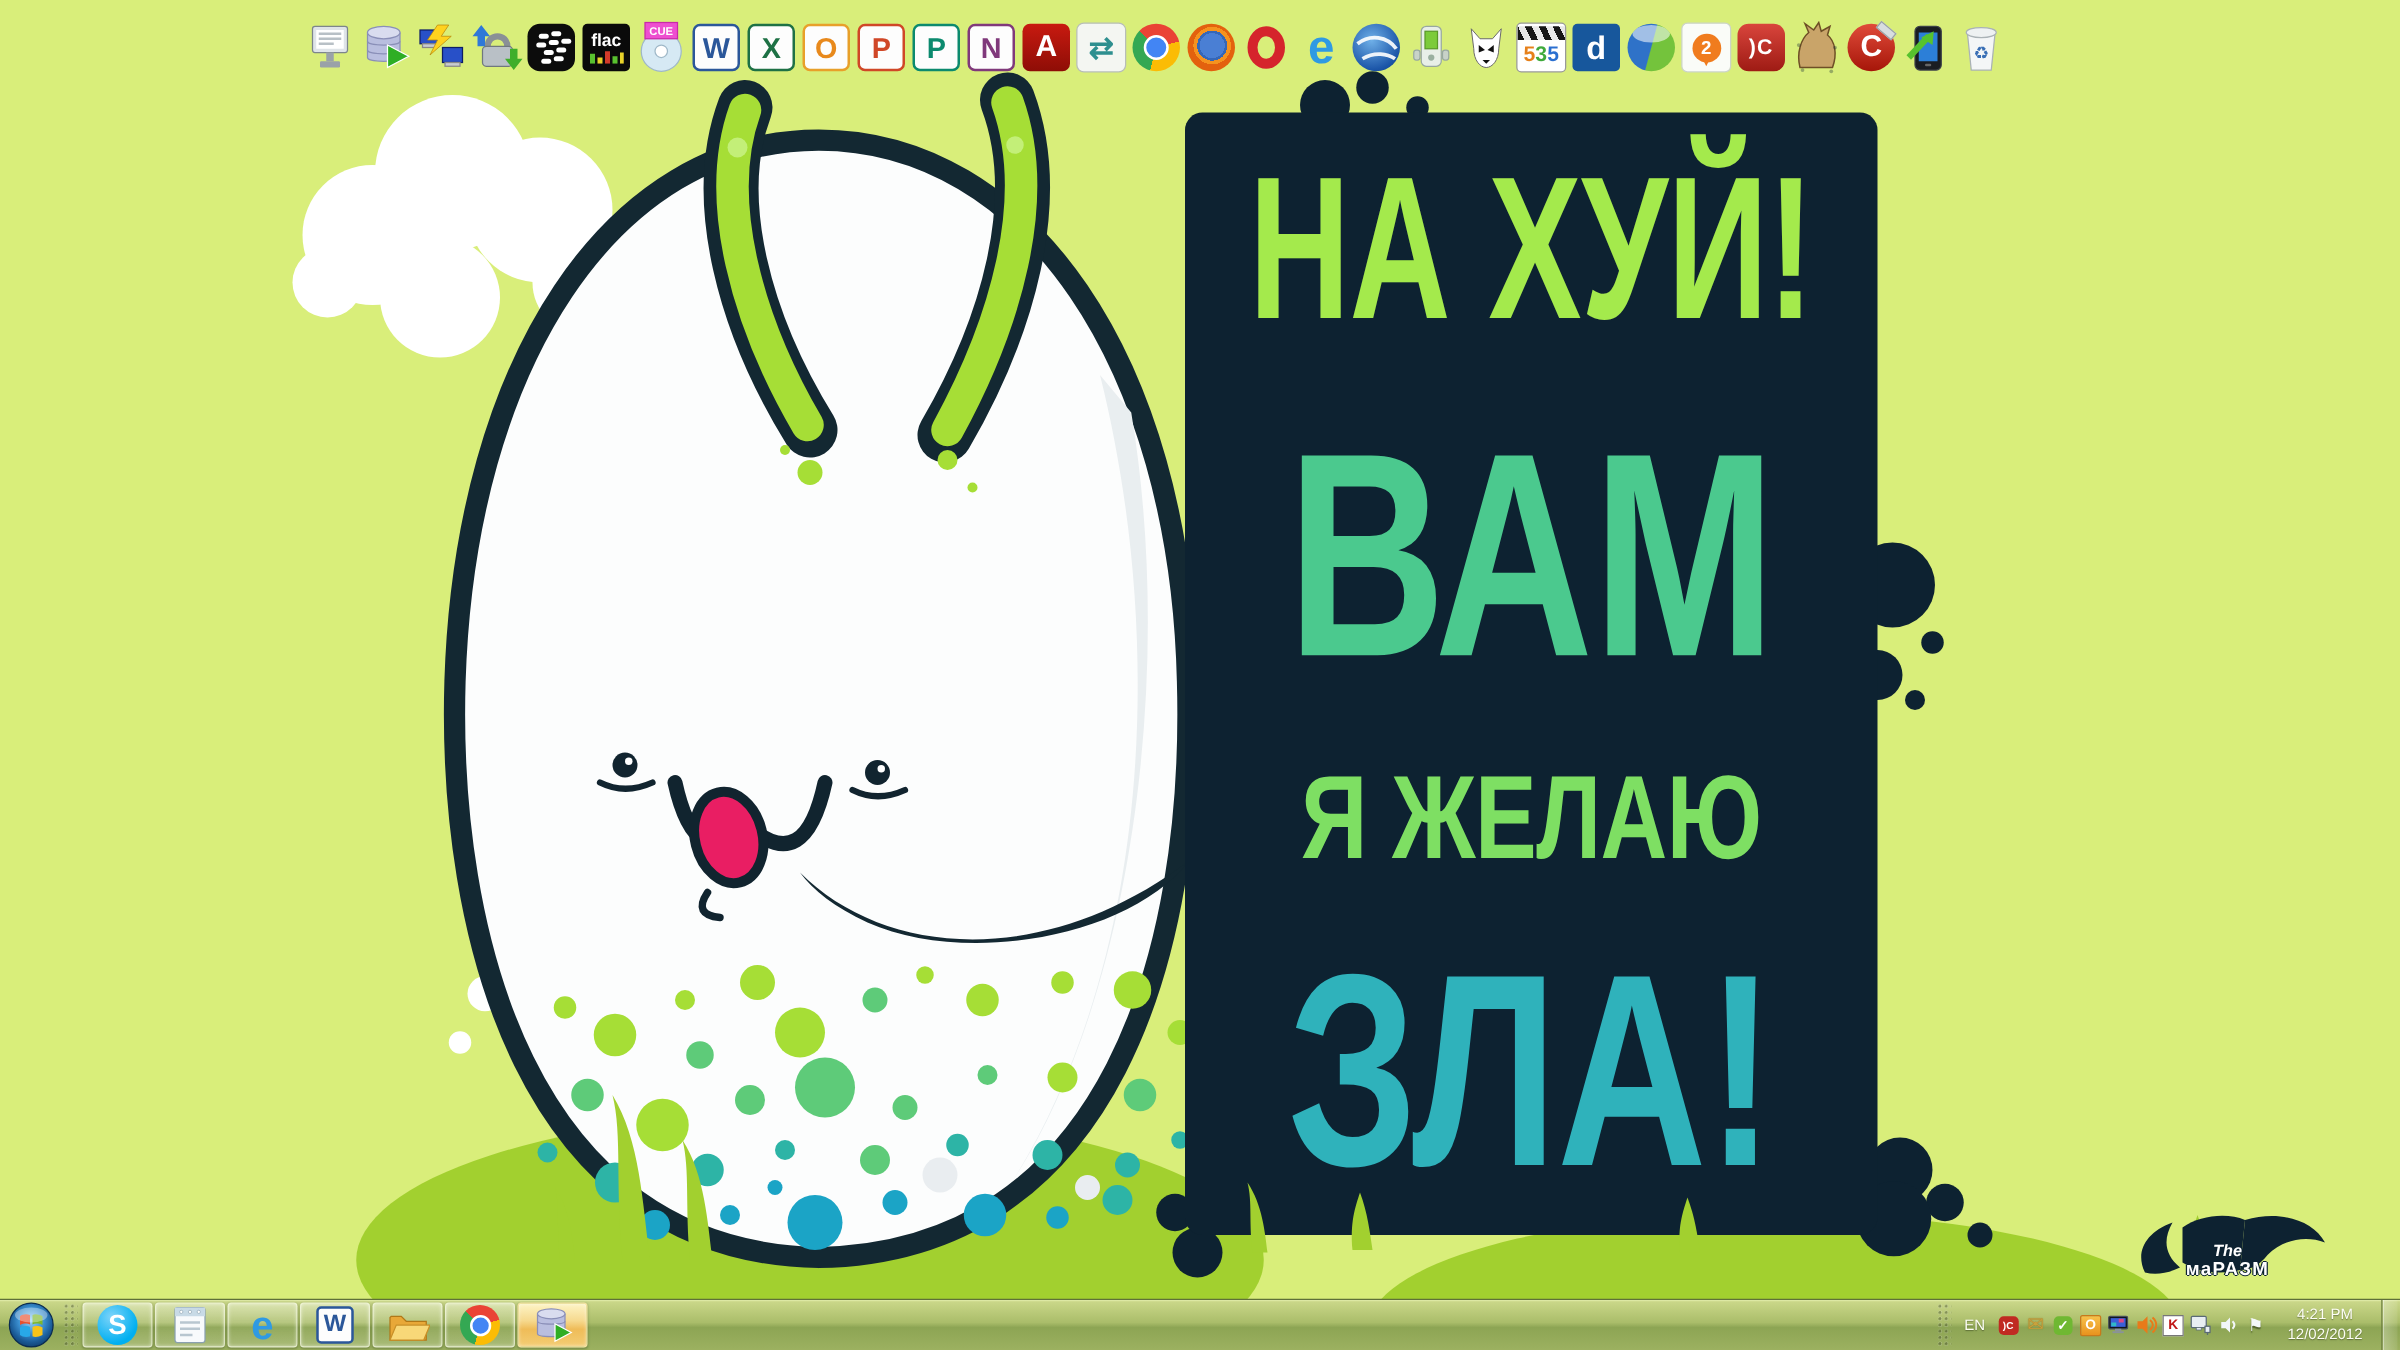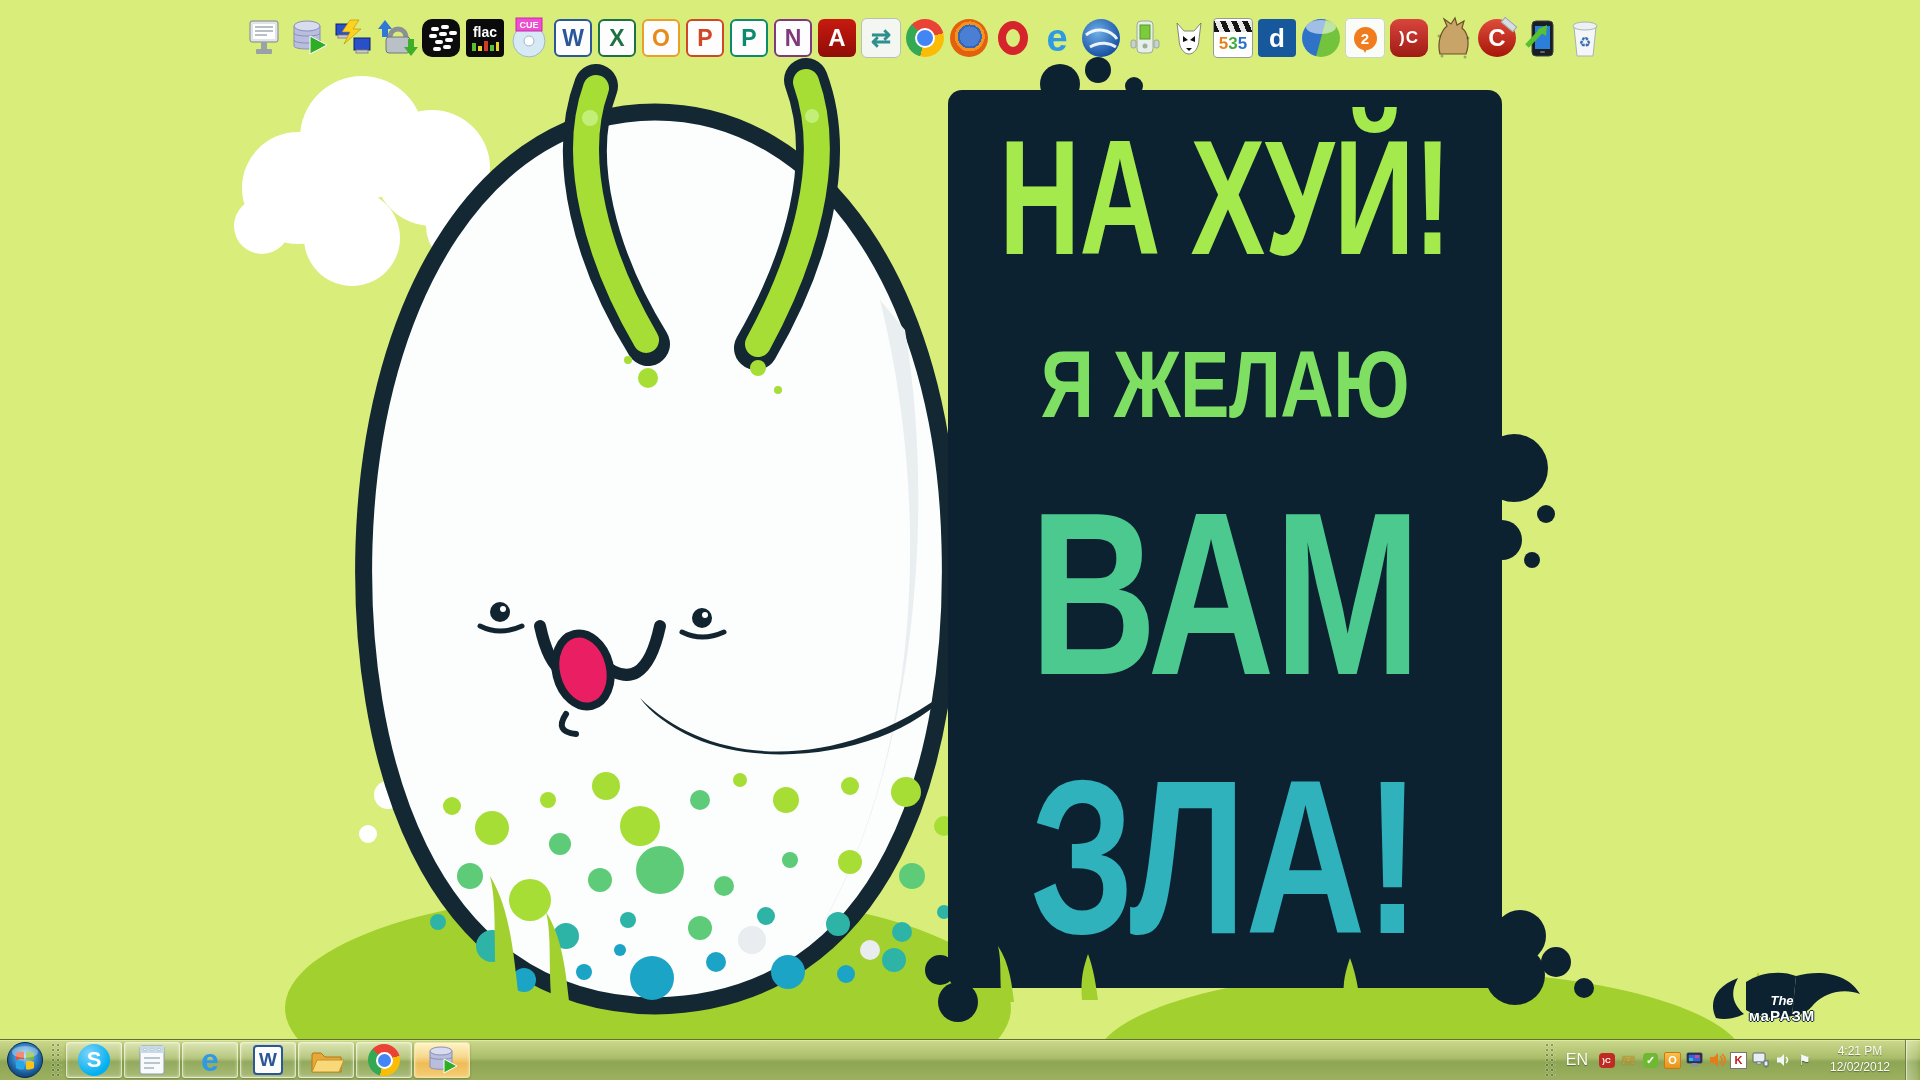--- a/index.html
+++ b/index.html
@@ -80,21 +80,21 @@
   .skypeI{width:32px;height:32px;border-radius:50%;background:radial-gradient(circle at 35% 30%,#7dd4fa,#00aff0 70%);
     color:#fff;font-size:22px;font-weight:bold;display:flex;align-items:center;justify-content:center}
   .ieSm{color:#2f9ae3;font-size:32px;font-weight:bold;line-height:30px}
   .wordSm{background:#fdfdfd;border:2px solid #2b579a;color:#2b579a;width:26px;height:26px;border-radius:4px;
     font-size:19px;font-weight:bold;display:flex;align-items:center;justify-content:center}
   .chromeSm{width:32px;height:32px;border-radius:50%;position:relative;
     background:conic-gradient(from -45deg,#ea4335 0 120deg,#fbbc05 120deg 240deg,#34a853 240deg 360deg)}
   .chromeSm::after{content:"";position:absolute;left:50%;top:50%;width:13px;height:13px;margin:-8.5px 0 0 -8.5px;
     border-radius:50%;background:#4285f4;border:2px solid #fff}
   #tray{position:absolute;right:0;top:0;height:40px;display:flex;align-items:center;gap:3px;padding-right:2px}
-  .lang{color:#fdfef5;font-size:16px;padding:0 6px;text-shadow:0 1px 1px rgba(40,50,20,.5)}
+  .lang{color:#fdfef5;font-size:12px;padding:0 6px;text-shadow:0 1px 1px rgba(40,50,20,.5)}
   .ticon{width:19px;height:19px;display:flex;align-items:center;justify-content:center;font-size:13px}
   .tg-red{width:16px;height:15px;background:#c02a22;border-radius:4px;color:#fff;font-size:8px;font-weight:bold;
     display:flex;align-items:center;justify-content:center}
   .tg-mail{color:#caa23c;font-size:16px;text-shadow:0 0 1px #8a6a20}
   .tg-chk{width:15px;height:15px;background:#6fb832;border-radius:4px;color:#fff;font-size:11px;font-weight:bold;
     display:flex;align-items:center;justify-content:center}
   .tg-out{width:15px;height:15px;background:linear-gradient(#f8c14a,#e8921e);border:1px solid #c8791a;border-radius:2px;
     color:#fff;font-size:11px;font-weight:bold;display:flex;align-items:center;justify-content:center}
   .tg-kav{width:15px;height:15px;background:#fff;border:1px solid #777;color:#c01818;font-size:11px;font-weight:bold;
     display:flex;align-items:center;justify-content:center}
@@ -232,25 +232,25 @@
     <path d="M 1716 1018 C 1708 1002 1716 986 1738 978 C 1730 992 1732 1004 1744 1014 C 1734 1019 1724 1020 1716 1018 Z"></path>
     <path d="M 1796 976 C 1824 968 1850 976 1860 994 C 1844 988 1826 992 1814 1004 C 1808 1012 1800 1016 1792 1016 Z"></path>
     <path d="M 1746 982 C 1760 972 1782 970 1796 976 L 1792 1016 C 1776 1020 1758 1018 1746 1010 Z"></path>
   </g>
 </svg>
 
 <div id="poster-text">
   <div class="pline pl1">
       <span>НА ХУЙ!</span>
     </div>
+  <div class="pline pl3">
+      <span>ВАМ</span>
+    </div>
   <div class="pline pl2">
       <span>Я ЖЕЛАЮ</span>
-    </div>
-  <div class="pline pl3">
-      <span>ВАМ</span>
     </div>
   <div class="pline pl4">
       <span>ЗЛА!</span>
     </div>
 </div>
 
 <div id="logo-text">
   <div class="l1">The</div>
   <div class="l2">маРАЗМ</div>
 </div>

